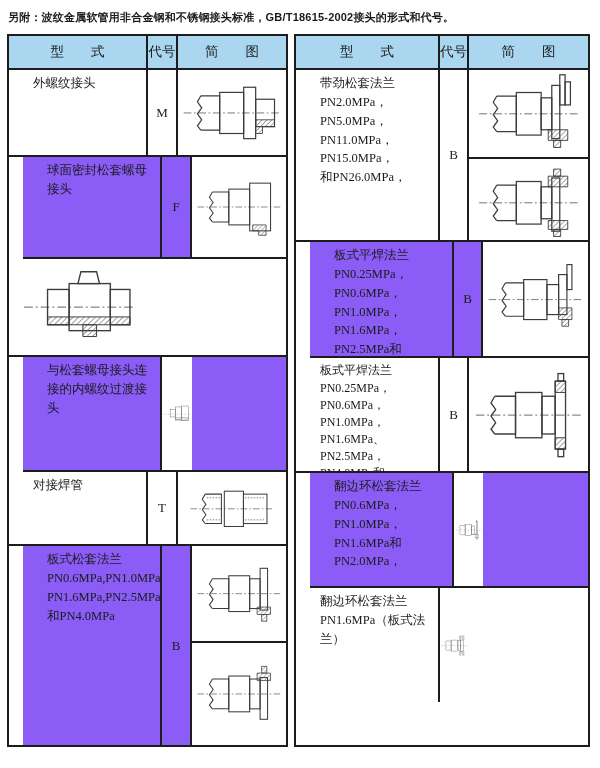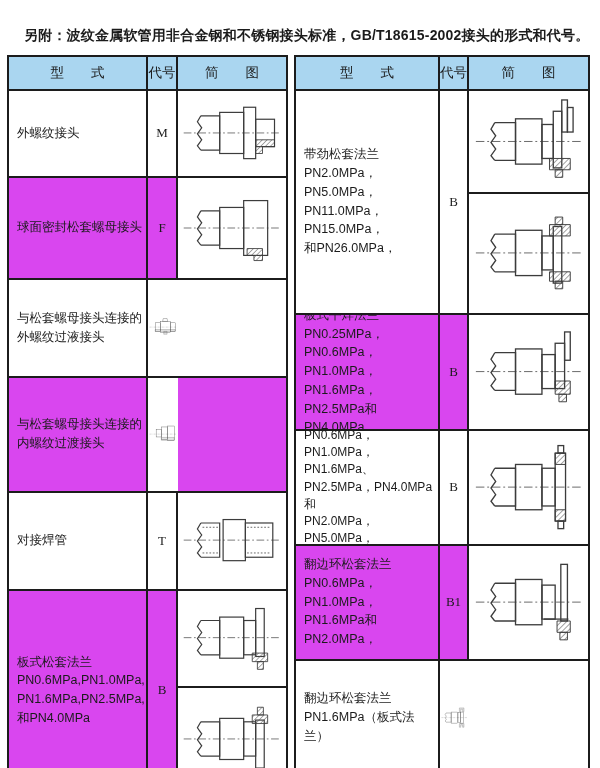--- a/index.html
+++ b/index.html
@@ -1,25 +1,24 @@
 <!DOCTYPE html>
 <html><head>
 <meta charset="utf-8">
 <style>
   * { box-sizing: border-box; margin: 0; padding: 0; }
   html, body { width: 600px; height: 768px; background: #ffffff; overflow: hidden; }
   body { font-family: "Liberation Sans", sans-serif; color: #1b1b1b; }
 
   .intro {
-    font-size: 14px;
+    font-size: 11px;
     font-weight: bold;
     letter-spacing: 0.2px;
-    padding: 10px 6px 0 24px;
+    padding: 10px 6px 0 8px;
     line-height: 1.4;
-    margin-top: 16px;
   }
 
   .tables { display: flex; gap: 6px; margin: 9px 8px 0 7px; }
 
   .tbl { border: 2px solid #1c1c1c; background: #ffffff; }
   .tbl-left  { width: 281px; }
   .tbl-right { width: 296px; }
 
   .row { display: grid; border-bottom: 2px solid #1c1c1c; }
   .row:last-child { border-bottom: none; }
@@ -29,26 +28,26 @@
   .cell { border-right: 2px solid #1c1c1c; overflow: hidden; }
   .cell:last-child { border-right: none; }
 
   .hdr { height: 34px; background: #aad6f0; }
   .hdr .cell {
     display: flex; align-items: center; justify-content: center;
     font-family: "Liberation Serif", serif;
     font-size: 13.5px; white-space: pre;
   }
 
-  .hl { background: #d946ef; }
+  .hl { background: #8b5cf6; margin-left: 14px; }
 
   .type {
-    display: flex; align-items: center;
-    padding: 4px 4px 4px 8px;
-    font-family: Liberation Sans, sans-serif;
+    display: flex; 
+    padding: 4px 4px 4px 24px;
+    font-family: Liberation Serif, serif;
     font-size: 12.5px;
   }
   .type span { white-space: pre-line; line-height: 1.5; }
   .tight span { line-height: 1.43; font-size: 12px; }
 
   .code {
     display: flex; align-items: center; justify-content: center;
     font-family: "Liberation Serif", serif;
     font-size: 13px;
   }
@@ -122,23 +121,20 @@
               <polyline class="ln" points="22,26 18,33 23,40 18,47 23,54 18,61 22,66"></polyline>
               <rect class="ln" x="44" y="22" width="28" height="48"></rect>
               <rect class="ln" x="72" y="14" width="28" height="64"></rect>
               <path class="ht" d="M76,70 h18 v14 h-10 v-6 h-8 z"></path>
             </svg>
           </div>
         </div>
     </div>
 
     <div class="row" style="height:98px">
-      <div class="cell type">
-          <span>与松套螺母接头连接的外螺纹过液接头</span>
-        </div>
       <div class="cell diag-cell">
           <div class="diag">
             <svg viewBox="0 0 116 92" preserveAspectRatio="xMidYMid meet">
               <line class="cl" x1="2" y1="46" x2="114" y2="46"></line>
               <rect class="ln" x="26" y="28" width="22" height="36"></rect>
               <rect class="ln" x="48" y="22" width="42" height="48"></rect>
               <polygon class="ln" points="60,10 76,10 79,22 57,22"></polygon>
               <rect class="ln" x="90" y="28" width="20" height="36"></rect>
               <path class="ht" d="M26,56 h84 v8 h-84 z"></path>
               <path class="ht" d="M62,64 h14 v12 h-14 z"></path>
@@ -157,21 +153,21 @@
               <line class="cl" x1="2" y1="46" x2="114" y2="46"></line>
               <rect class="ln" x="30" y="26" width="22" height="32"></rect>
               <rect class="ln" x="52" y="16" width="26" height="52"></rect>
               <rect class="ln" x="78" y="12" width="28" height="60"></rect>
               <path class="ht" d="M52,60 h54 v12 h-54 z"></path>
             </svg>
           </div>
         </div>
     </div>
 
-    <div class="row" style="height:98px">
+    <div class="row" style="height:74px">
       <div class="cell type">
           <span>对接焊管</span>
         </div>
       <div class="cell code">T</div>
       <div class="cell diag-cell">
           <div class="diag">
             <svg viewBox="0 0 116 92" preserveAspectRatio="xMidYMid meet">
               <line class="cl" x1="2" y1="46" x2="114" y2="46"></line>
               <polyline class="ln" points="22,26 44,26 44,66 22,66"></polyline>
               <polyline class="ln" points="22,26 18,33 23,40 18,47 23,54 18,61 22,66"></polyline>
@@ -227,21 +223,21 @@
     </div>
   </div>
 
   <div class="tbl tbl-right">
     <div class="row hdr">
       <div class="cell">型　　式</div>
       <div class="cell">代号</div>
       <div class="cell">简　　图</div>
     </div>
 
-    <div class="row" style="height:224px">
+    <div class="row" style="height:172px">
       <div class="cell type">
           <span>带劲松套法兰
 PN2.0MPa，PN5.0MPa，
 PN11.0MPa，PN15.0MPa，
 和PN26.0MPa，</span>
         </div>
       <div class="cell code">B</div>
       <div class="cell diag-cell split">
         <div class="sub sub-top" style="height:103px">
             <div class="diag">
@@ -330,21 +326,20 @@
           </div>
         </div>
     </div>
 
     <div class="row hl" style="height:115px">
       <div class="cell type">
           <span>翻边环松套法兰
 PN0.6MPa，PN1.0MPa，
 PN1.6MPa和PN2.0MPa，</span>
         </div>
-      <div class="cell code">B1</div>
       <div class="cell diag-cell">
           <div class="diag">
             <svg viewBox="0 0 116 92" preserveAspectRatio="xMidYMid meet">
               <line class="cl" x1="2" y1="46" x2="114" y2="46"></line>
               <polyline class="ln" points="22,26 44,26 44,66 22,66"></polyline>
               <polyline class="ln" points="22,26 18,33 23,40 18,47 23,54 18,61 22,66"></polyline>
               <rect class="ln" x="44" y="22" width="28" height="48"></rect>
               <rect class="ln" x="72" y="28" width="14" height="36"></rect>
               <rect class="ln" x="92" y="6" width="7" height="60"></rect>
               <line class="ln" x1="74" y1="64" x2="100" y2="64"></line>

